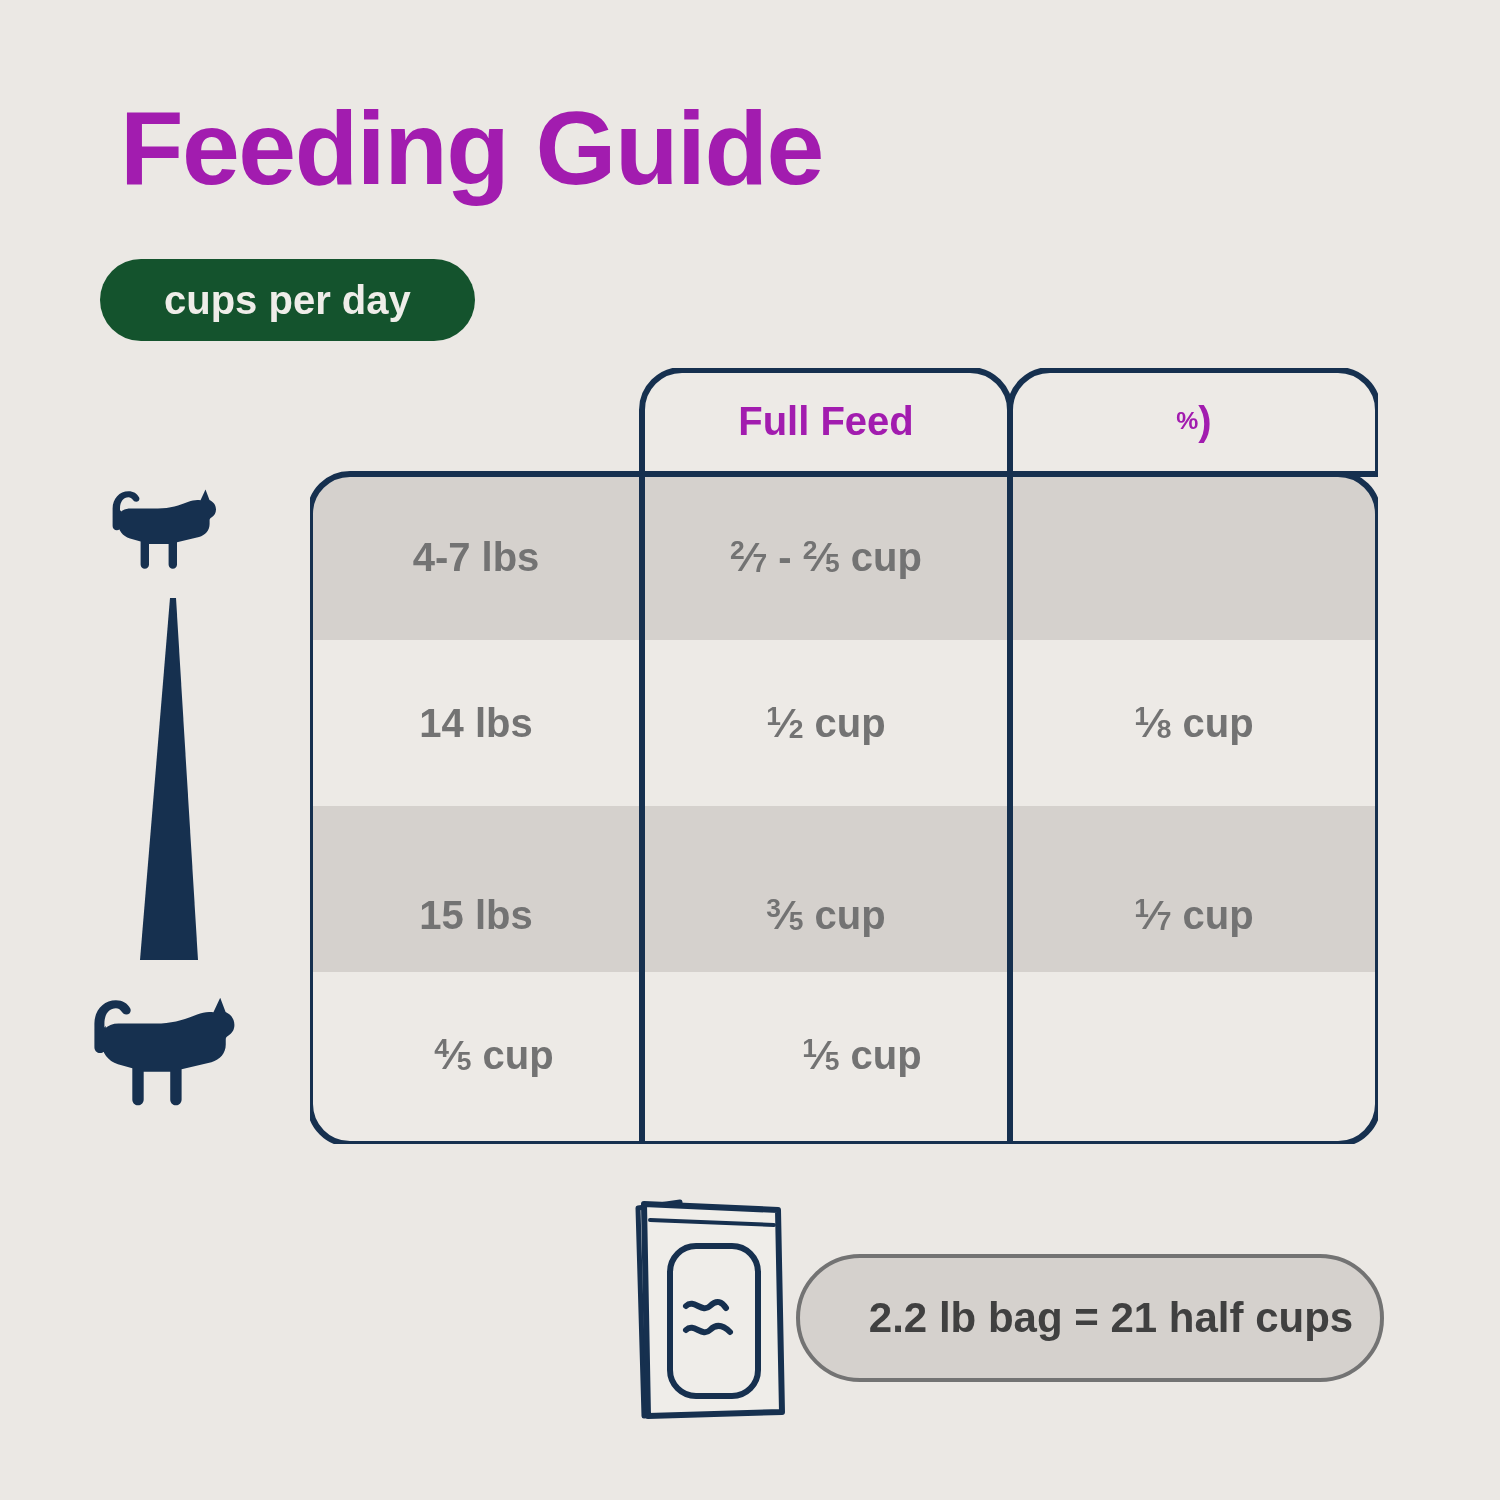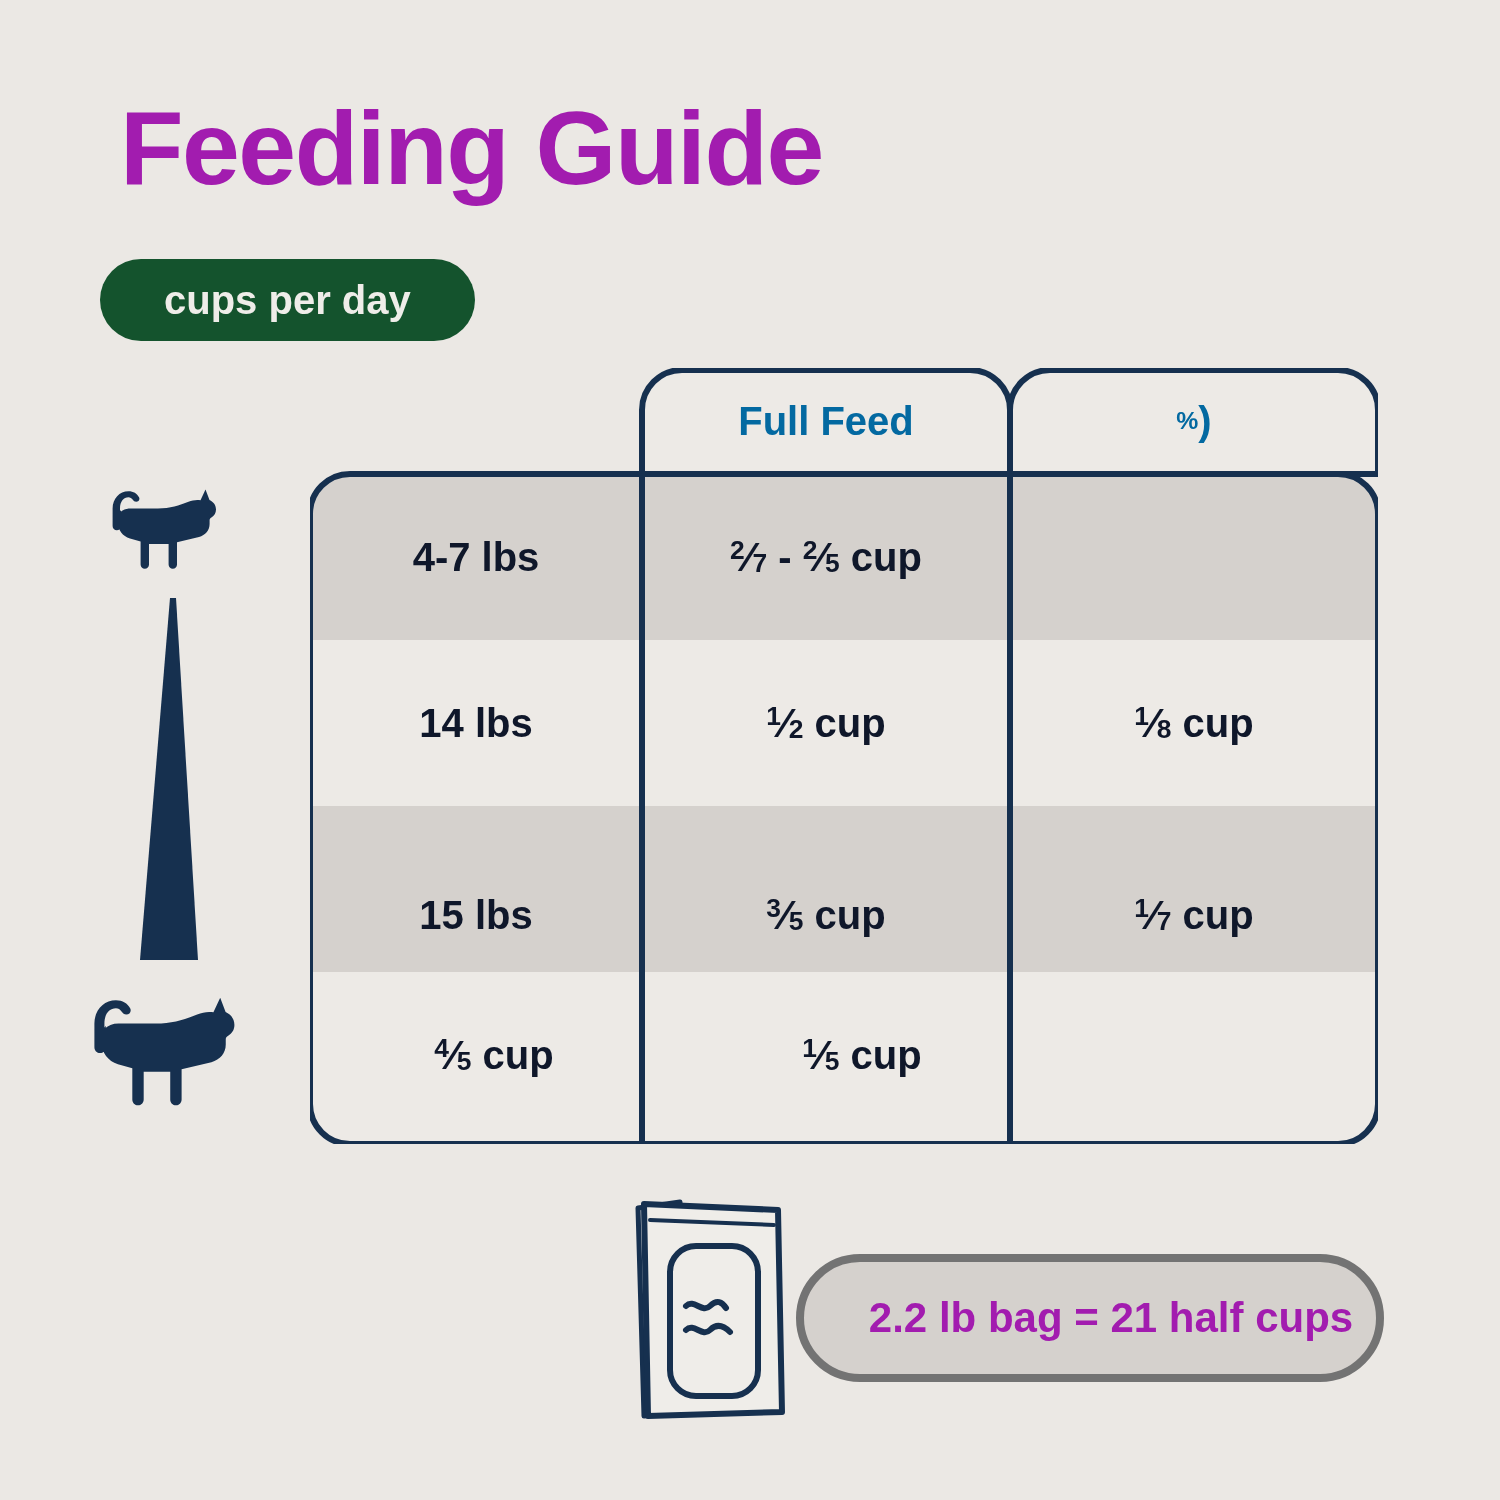--- a/index.html
+++ b/index.html
@@ -81,21 +81,21 @@
   }
   .header-cell {
     position: absolute;
     top: 0;
     height: 106px;
     display: flex;
     align-items: center;
     justify-content: center;
     font-size: 40px;
     font-weight: bold;
-    color: #0369a1;
+    color: #a21caf;
     white-space: nowrap;
   }
   #header-full-feed { left: 332px; width: 368px; }
   #header-topper    { left: 700px; width: 368px; }
   .sup-pct {
     font-size: 0.62em;
     vertical-align: 0.55em;
     line-height: 0;
   }
 
@@ -110,21 +110,21 @@
   #row-1 { top: 272px; }
   #row-2 { top: 464px; align-items: center; }
   #row-3 { top: 604px; }
 
   .cell {
     display: flex;
     align-items: center;
     justify-content: center;
     font-size: 40px;
     font-weight: bold;
-    color: #0f172a;
+    color: #737373;
     white-space: nowrap;
     box-sizing: border-box;
   }
   .cell-weight { width: 332px; }
   .cell-full   { width: 368px; }
   .cell-topper { width: 368px; }
 
   
   .frac { display: inline-block; white-space: nowrap; }
   .frac .num {
@@ -151,28 +151,28 @@
     height: 222px;
   }
   #callout-pill {
     position: absolute;
     left: 182px;
     top: 56px;
     width: 588px;
     height: 128px;
     box-sizing: border-box;
     background: #D5D1CD;
-    border: 8px solid #737373;
+    border: 4px solid #737373;
     border-radius: 64px;
     display: flex;
     align-items: center;
     justify-content: center;
     font-size: 42px;
     font-weight: bold;
-    color: #a21caf;
+    color: #404040;
     white-space: nowrap;
     padding-left: 42px;
   }
   #bag-illustration {
     position: absolute;
     left: 0;
     top: 0;
     width: 230px;
     height: 222px;
   }

